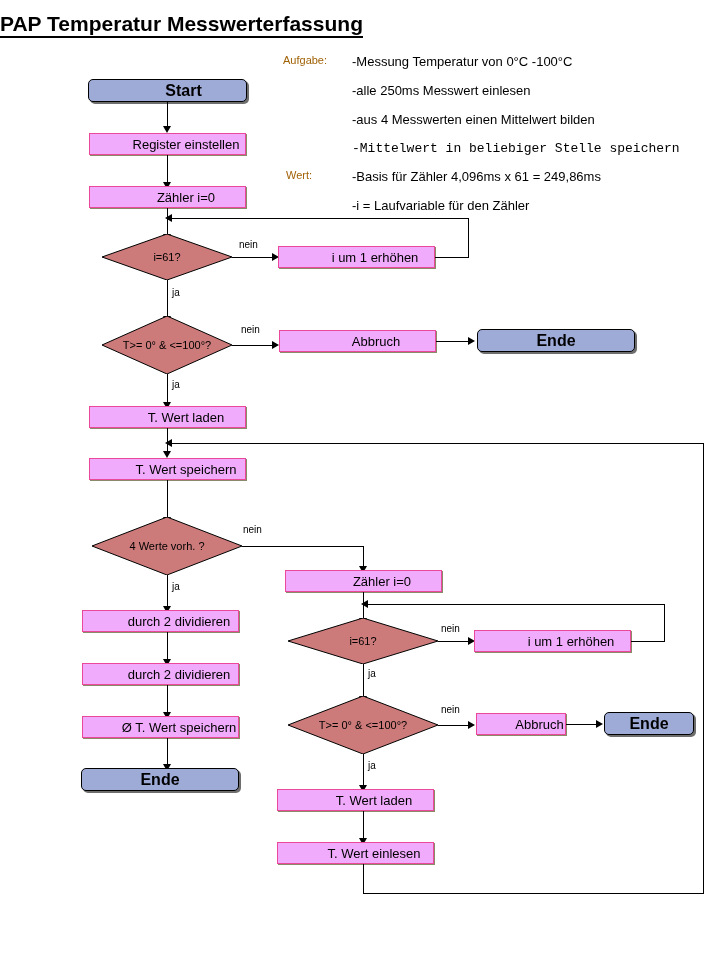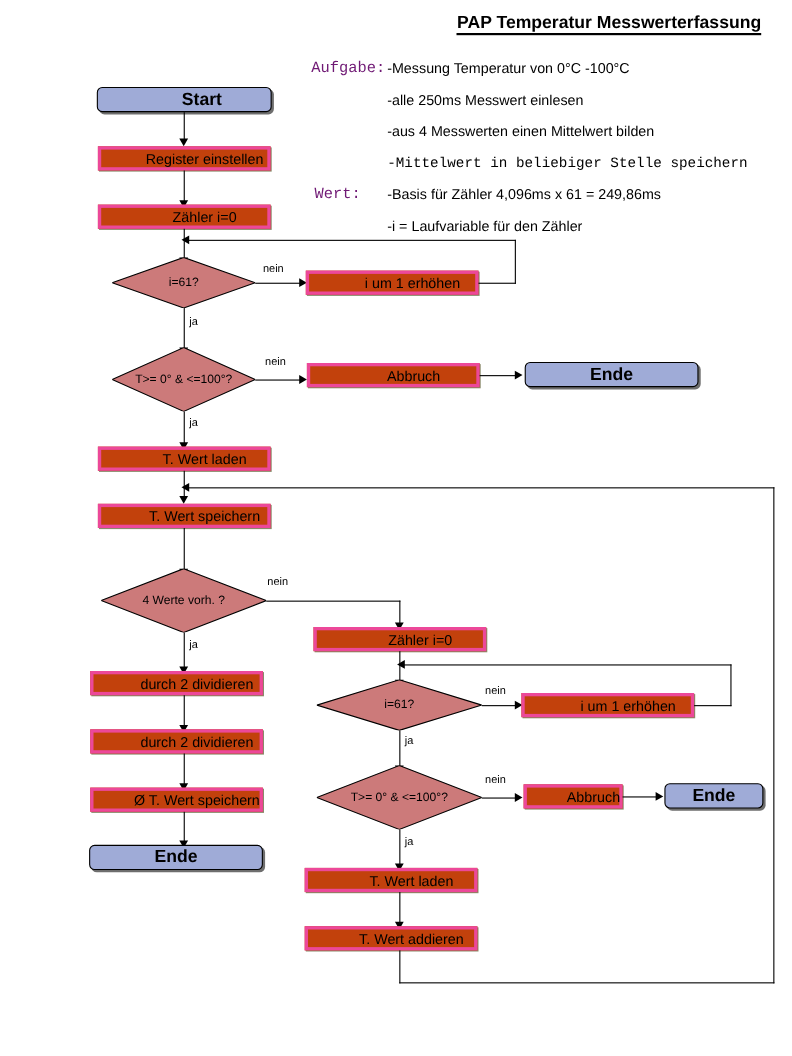--- a/index.html
+++ b/index.html
@@ -7,37 +7,37 @@
     width:720px;height:960px;background:#ffffff;
     font-family:"Liberation Sans", sans-serif;
     -webkit-font-smoothing:none;
     overflow:hidden;
   }
   #canvas{position:relative;width:720px;height:960px;}
 
   
   .title{
     position:absolute;left:0;top:12px;width:692px;
-    text-align:right;font-size:16px;font-weight:bold;color:#000;
+    text-align:left;font-size:21px;font-weight:bold;color:#000;
     letter-spacing:0px;
   }
   .title span{border-bottom:2px solid #000;padding-bottom:1px;}
 
   
-  .note-label{position:absolute;font-size:14px;color:#701a75;white-space:nowrap;font-family:Liberation Mono, monospace;}
+  .note-label{position:absolute;font-size:11px;color:#a16207;white-space:nowrap;}
   .note-text{position:absolute;font-size:13px;color:#000;white-space:nowrap;}
 
   
   .node{
     position:absolute;box-sizing:border-box;
     display:flex;align-items:center;justify-content:center;
     font-size:13px;color:#000;white-space:nowrap;
   }
   .proc{
-    background:#c2410c;border:3px solid #ec4899;
+    background:#f0abfc;border:1px solid #ec4899;
     box-shadow:1px 1px 0 0 #8a8a6b;
     padding-left:37px;
   }
   .term{
     background:#9fabd7;border:1.5px solid #000;border-radius:5px;
     font-weight:bold;font-size:16px;
     box-shadow:2px 2px 0 0 #6e6e6e;
   }
 
   
@@ -270,20 +270,20 @@
   <div class="elbl" style="left:368px;top:760px;">ja</div>
 
   <div class="node proc" style="left:277px;top:789px;width:157px;height:22px;">
     <span>T. Wert laden</span>
   </div>
 
   <div class="ln lnv" style="left:363px;top:811px;height:28px;"></div>
   <div class="arrow-d" style="left:359px;top:838px;"></div>
 
   <div class="node proc" style="left:277px;top:842px;width:157px;height:22px;">
-    <span>T. Wert addieren</span>
+    <span>T. Wert einlesen</span>
   </div>
 
   <div class="ln lnv" style="left:363px;top:864px;height:30px;"></div>
   <div class="ln lnh" style="left:363px;top:893px;width:341px;"></div>
   <div class="ln lnv" style="left:703px;top:443px;height:451px;"></div>
 
 </div>
 
 </body></html>

